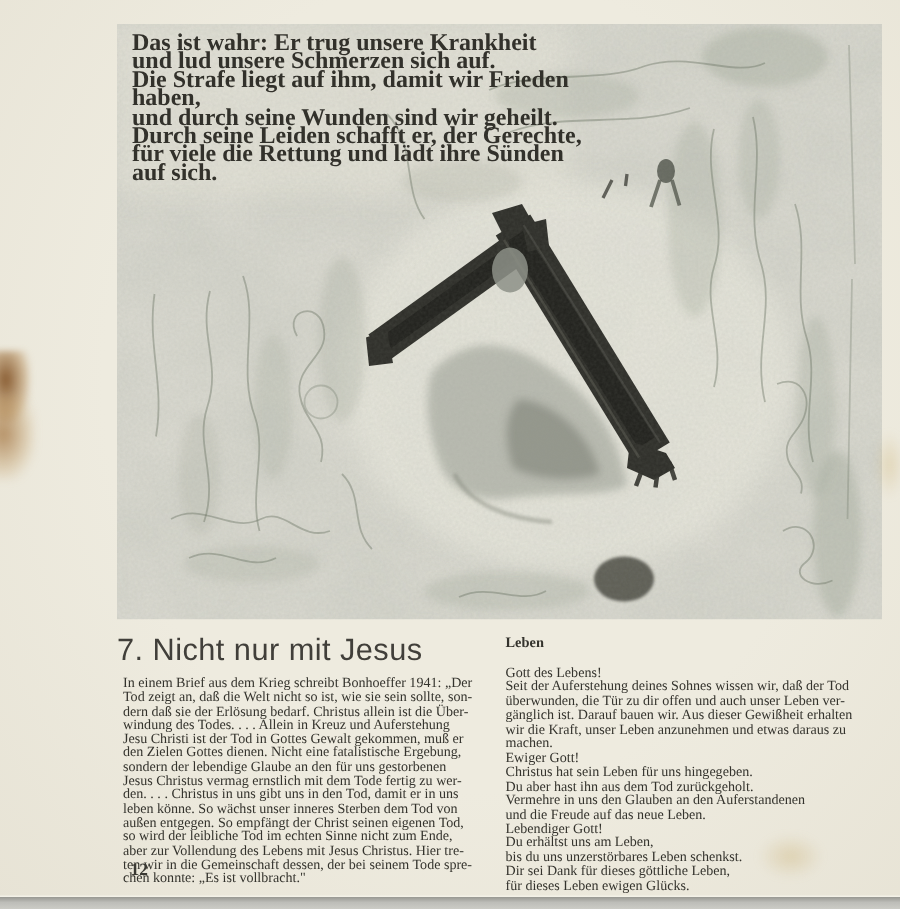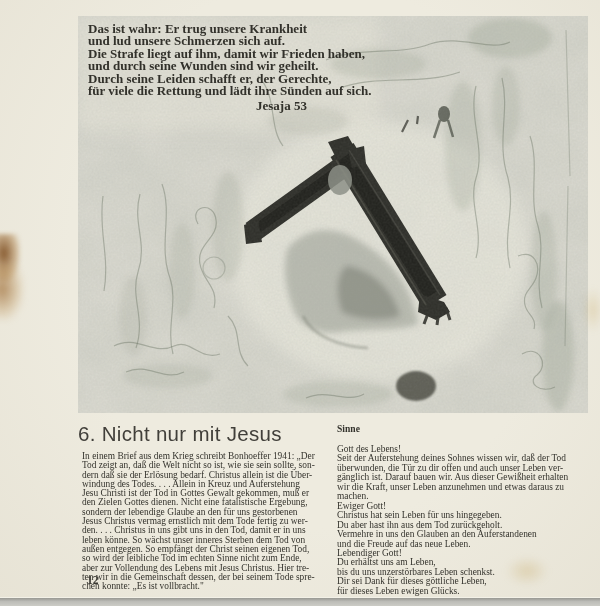--- a/index.html
+++ b/index.html
@@ -14,21 +14,21 @@
   
   .artwork{
     position:absolute; left:78px; top:16px; width:510px; height:397px;
     overflow:hidden;
   }
   .artwork svg{display:block;}
   .quote{
     position:absolute; left:10px; top:7px; width:310px;
     font-family:"Liberation Serif", serif;
     font-weight:bold;
-    font-size:13px; line-height:12.4px;
+    font-size:16px; line-height:12.4px;
     color:#32312b;
   }
   .quote-text{white-space:pre-line;}
   .quote-attr{margin-top:3px; padding-left:168px;}
   
   .heading{
     position:absolute; left:78px; top:422px; margin:0;
     font-family:"Liberation Sans", sans-serif;
     font-weight:400; font-size:20.5px; letter-spacing:.3px;
     color:#413f3a;
@@ -182,44 +182,43 @@
       <rect width="510" height="397" filter="url(#grain)" opacity="0.3"></rect>
     </svg>
 
     <div class="quote">
       <div class="quote-text">Das ist wahr: Er trug unsere Krankheit
 und lud unsere Schmerzen sich auf.
 Die Strafe liegt auf ihm, damit wir Frieden haben,
 und durch seine Wunden sind wir geheilt.
 Durch seine Leiden schafft er, der Gerechte,
 für viele die Rettung und lädt ihre Sünden auf sich.</div>
-      <div class="quote-attr">Jesaja 53</div>
     </div>
   </div>
 
-  <h1 class="heading">6. Nicht nur mit Jesus</h1>
+  <h1 class="heading">7. Nicht nur mit Jesus</h1>
 
   <div class="col-left">In einem Brief aus dem Krieg schreibt Bonhoeffer 1941: „Der
 Tod zeigt an, daß die Welt nicht so ist, wie sie sein sollte, son-
 dern daß sie der Erlösung bedarf. Christus allein ist die Über-
 windung des Todes. . . . Allein in Kreuz und Auferstehung
 Jesu Christi ist der Tod in Gottes Gewalt gekommen, muß er
 den Zielen Gottes dienen. Nicht eine fatalistische Ergebung,
 sondern der lebendige Glaube an den für uns gestorbenen
 Jesus Christus vermag ernstlich mit dem Tode fertig zu wer-
 den. . . . Christus in uns gibt uns in den Tod, damit er in uns
 leben könne. So wächst unser inneres Sterben dem Tod von
 außen entgegen. So empfängt der Christ seinen eigenen Tod,
 so wird der leibliche Tod im echten Sinne nicht zum Ende,
 aber zur Vollendung des Lebens mit Jesus Christus. Hier tre-
 ten wir in die Gemeinschaft dessen, der bei seinem Tode spre-
 chen konnte: „Es ist vollbracht."</div>
 
   <div class="col-right">
-    <div class="prayer-label">Sinne</div>
+    <div class="prayer-label">Leben</div>
     <div class="prayer-body">Gott des Lebens!
 Seit der Auferstehung deines Sohnes wissen wir, daß der Tod
 überwunden, die Tür zu dir offen und auch unser Leben ver-
 gänglich ist. Darauf bauen wir. Aus dieser Gewißheit erhalten
 wir die Kraft, unser Leben anzunehmen und etwas daraus zu
 machen.
 Ewiger Gott!
 Christus hat sein Leben für uns hingegeben.
 Du aber hast ihn aus dem Tod zurückgeholt.
 Vermehre in uns den Glauben an den Auferstandenen

